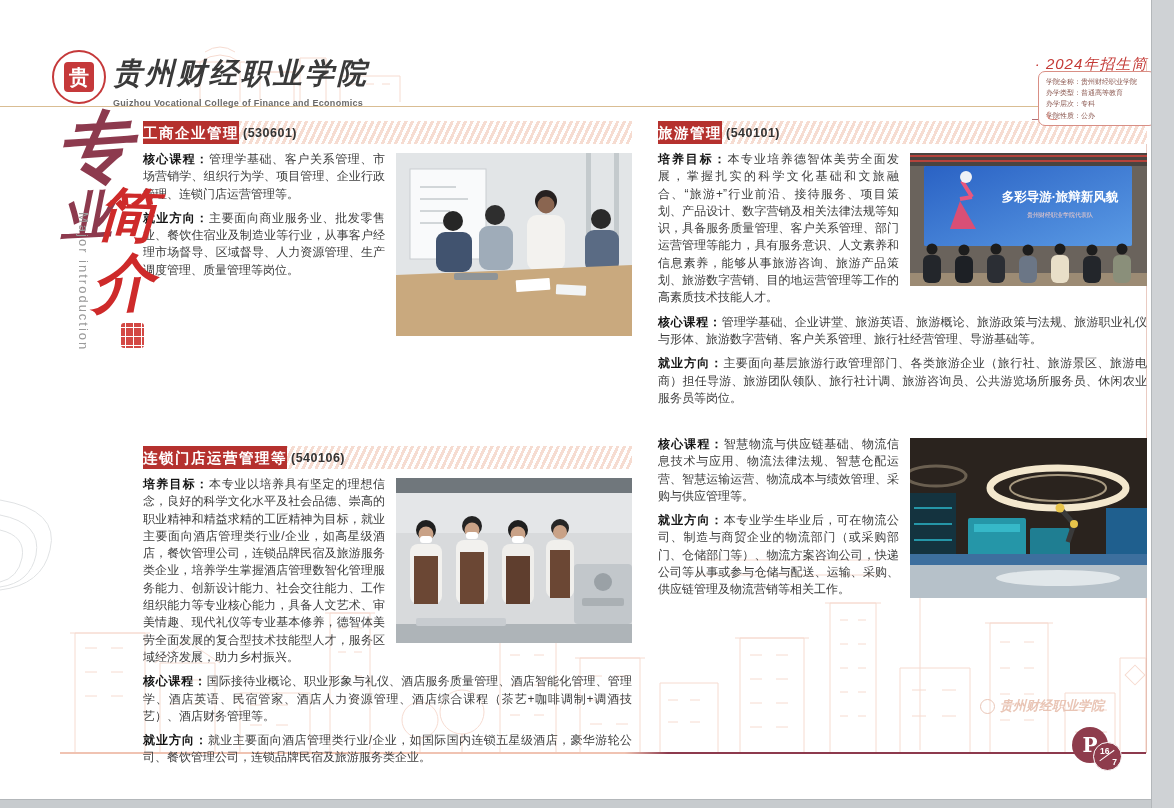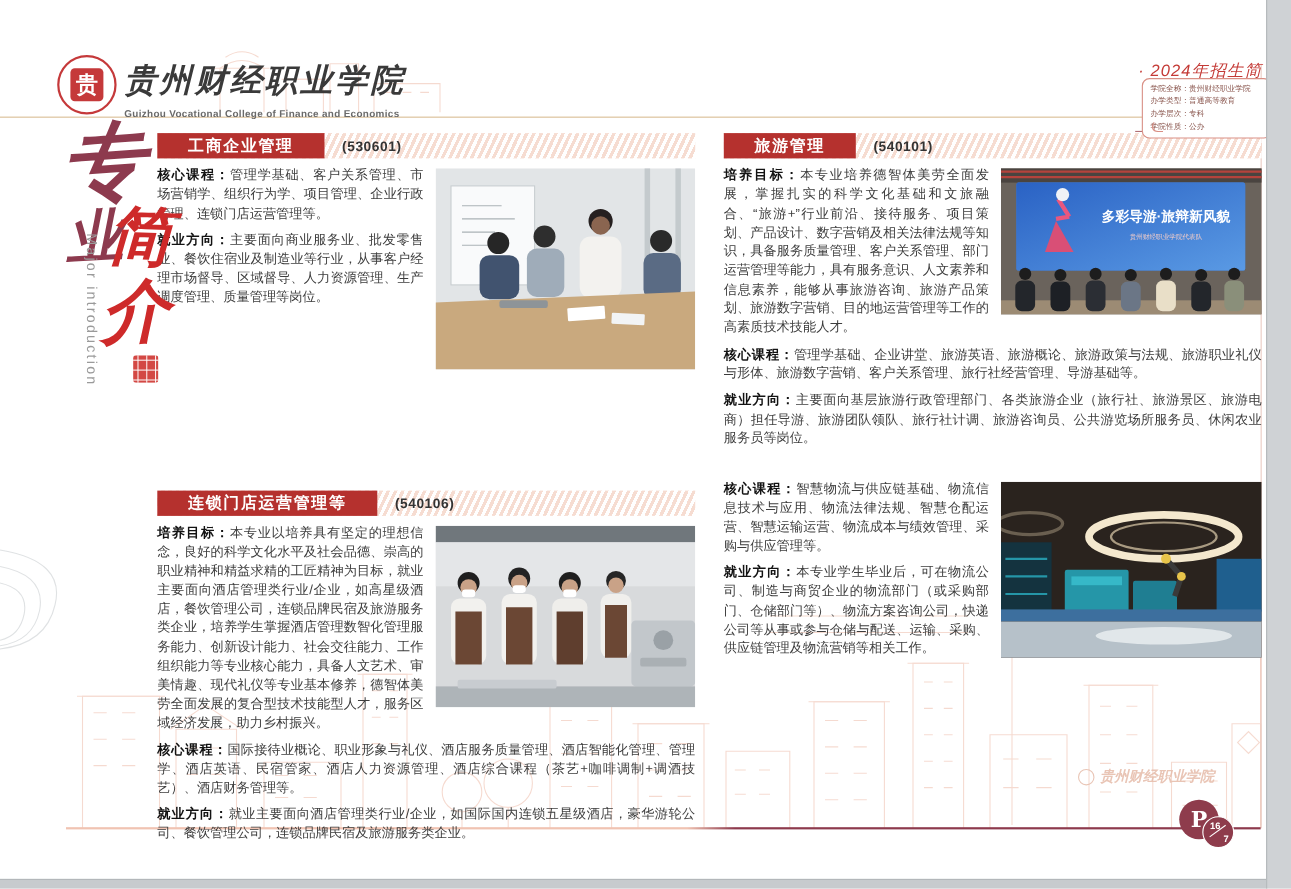--- a/index.html
+++ b/index.html
@@ -36,22 +36,22 @@
   .cal-3{left:98px;top:186px;font-size:58px;color:#ce2a2a;transform:rotate(2deg)}
   .cal-4{left:92px;top:252px;font-size:62px;color:#ce2a2a;transform:rotate(-2deg)}
   .cal-en{position:absolute;left:76px;top:212px;writing-mode:vertical-rl;font-size:13px;color:#9a9a9a;letter-spacing:2px;z-index:3;height:210px}
   .cal-seal{position:absolute;left:121px;top:323px;width:23px;height:25px;background:#cf3530;border-radius:3px;z-index:3;
     background-image:linear-gradient(#fff 1px,transparent 1px),linear-gradient(90deg,#fff 1px,transparent 1px);
     background-size:8px 9px;background-position:4px 4px;opacity:.9}
 
   
   .major{position:absolute;width:489px;z-index:2}
   .sec-header{display:flex;align-items:center;height:23px;background:repeating-linear-gradient(115deg,#ffffff 0 3px,#f6dcd1 3px 6px);margin-bottom:7px}
-  .sec-title{background:#b5312e;color:#fff;font-weight:bold;font-size:14.5px;height:23px;line-height:23px;padding:0 28px;letter-spacing:1.5px;font-family:"DejaVu Serif",serif;white-space:nowrap}
-  .sec-code{font-weight:bold;color:#333;font-size:12.5px;margin:0 16px;letter-spacing:.5px;white-space:nowrap}
+  .sec-title{background:#b5312e;color:#fff;font-weight:bold;font-size:14.5px;height:23px;line-height:23px;padding:0 0;letter-spacing:1.5px;font-family:"DejaVu Serif",serif;white-space:nowrap}
+  .sec-code{font-weight:bold;color:#333;font-size:12.5px;margin:0 4px;letter-spacing:.5px;white-space:nowrap}
   .sec-body{font-size:12px;line-height:17.3px;color:#3d3d3d;text-align:justify}
   .sec-body p{margin-bottom:7px}
   .sec-body b{color:#131313;letter-spacing:.6px}
   .photo{float:right;margin:2px 0 6px 11px;display:block}
 
   #sec-business{left:143px;top:121px}
   #sec-tourism{left:658px;top:121px}
   #sec-hotel{left:143px;top:446px}
   #sec-logistics{left:658px;top:436px}
 

